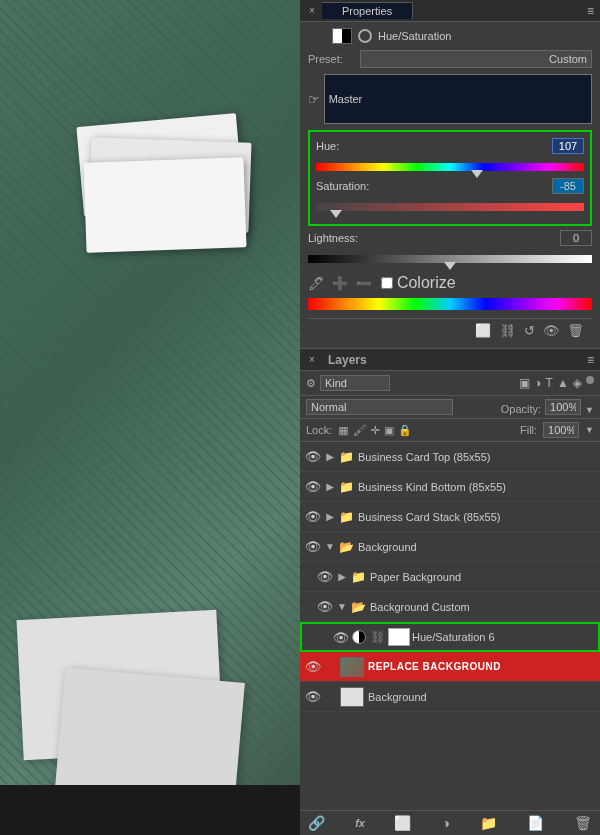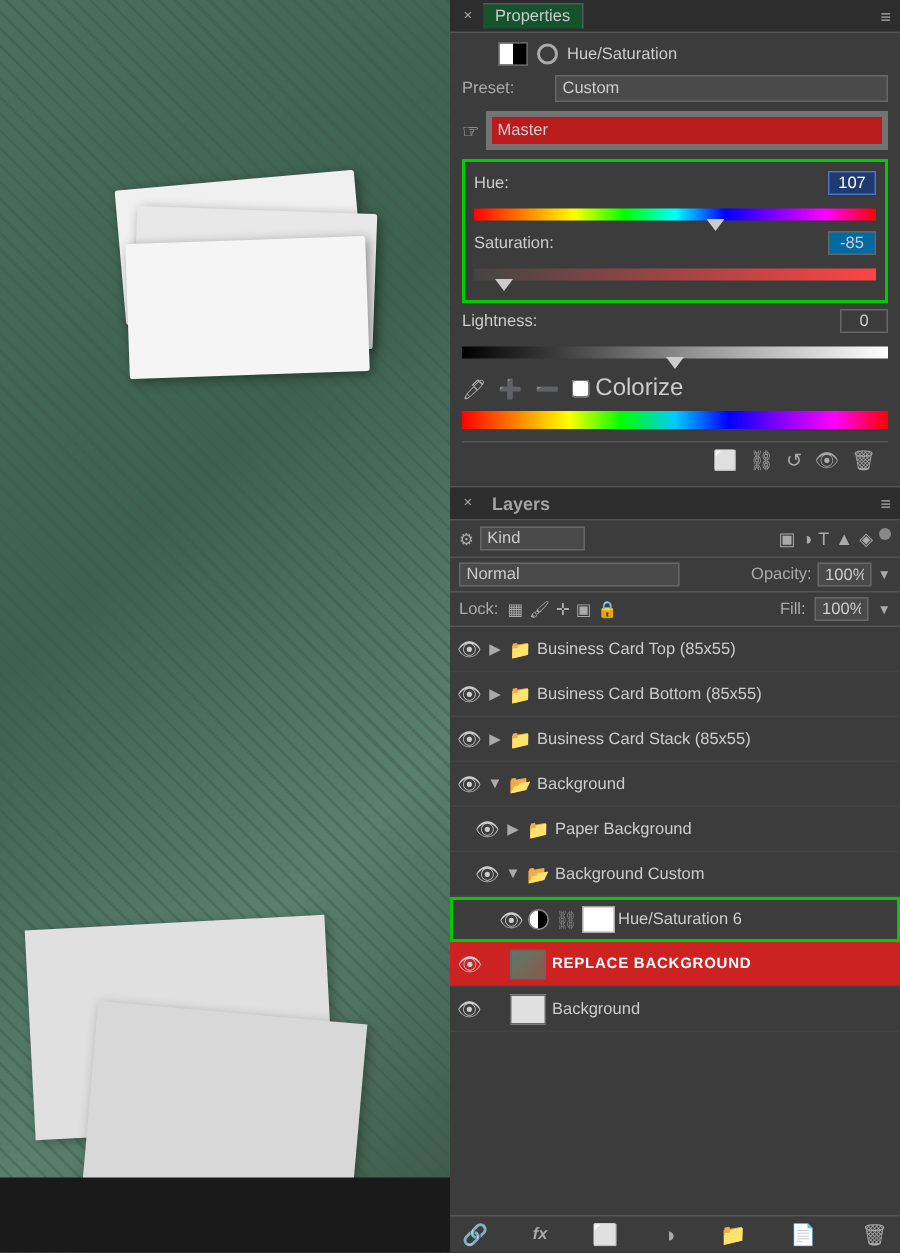--- a/index.html
+++ b/index.html
@@ -117,23 +117,23 @@
       height: 12px;
       background: none;
       border: none;
       color: #aaa;
       cursor: pointer;
       font-size: 10px;
       padding: 0;
       line-height: 1;
     }
     .panel-title-tab {
-      background: #14532d;
-      color: #ccc;
-      padding: 2px 8px;
+      background: #0f172a;
+      color: #ccc;
+      padding: 2px 20px;
       font-size: 11px;
       border-top: 1px solid #555;
       border-right: 1px solid #555;
     }
     .panel-menu-icon {
       color: #aaa;
       cursor: pointer;
       font-size: 12px;
     }
 
@@ -164,56 +164,57 @@
     }
     .hs-title {
       color: #ccc;
       font-size: 11px;
     }
 
     
     .preset-row {
       display: flex;
       align-items: center;
-      gap: 22px;
+      gap: 12px;
       margin-bottom: 6px;
     }
     .preset-label {
       color: #aaa;
       font-size: 11px;
       min-width: 40px;
     }
     .preset-dropdown {
       flex: 1;
       background: #4a4a4a;
       border: 1px solid #666;
       color: #ccc;
       padding: 2px 4px;
       font-size: 11px;
       appearance: none;
       cursor: pointer;
+      text-align: right;
     }
 
     
     .master-row {
       display: flex;
       align-items: center;
       gap: 4px;
       margin-bottom: 6px;
     }
     .hand-icon {
       color: #ccc;
       font-size: 13px;
     }
     .master-dropdown {
       flex: 1;
-      background: #b91c1c;
-      border: 4px solid #737373;
-      color: #ccc;
-      padding: 3px 4px;
+      background: #0f172a;
+      border: 1px solid #737373;
+      color: #ccc;
+      padding: 18px 4px;
       font-size: 11px;
       appearance: none;
       cursor: pointer;
     }
 
     
     .green-section {
       border: 2px solid #00cc00;
       padding: 6px;
       margin-bottom: 4px;
@@ -403,21 +404,21 @@
     .filter-dot {
       width: 8px;
       height: 8px;
       border-radius: 50%;
       background: #888;
     }
 
     
     .blend-row {
       display: flex;
-      align-items: center;
+      align-items: flex-end;
       gap: 4px;
       padding: 3px 6px;
       border-bottom: 1px solid #555;
     }
     .blend-dropdown {
       background: #4a4a4a;
       border: 1px solid #666;
       color: #ccc;
       font-size: 11px;
       padding: 1px 4px;
@@ -761,21 +762,21 @@
         <span class="eye-icon">👁</span>
         <span class="arrow-icon">▶</span>
         <span class="folder-icon">📁</span>
         <span class="layer-name">Business Card Top (85x55)</span>
       </div>
 
       <div class="layer-row">
         <span class="eye-icon">👁</span>
         <span class="arrow-icon">▶</span>
         <span class="folder-icon">📁</span>
-        <span class="layer-name">Business Card Bottom (85x55)</span>
+        <span class="layer-name">Business Kind Bottom (85x55)</span>
       </div>
 
       <div class="layer-row">
         <span class="eye-icon">👁</span>
         <span class="arrow-icon">▶</span>
         <span class="folder-icon">📁</span>
         <span class="layer-name">Business Card Stack (85x55)</span>
       </div>
 
       <div class="layer-row">

